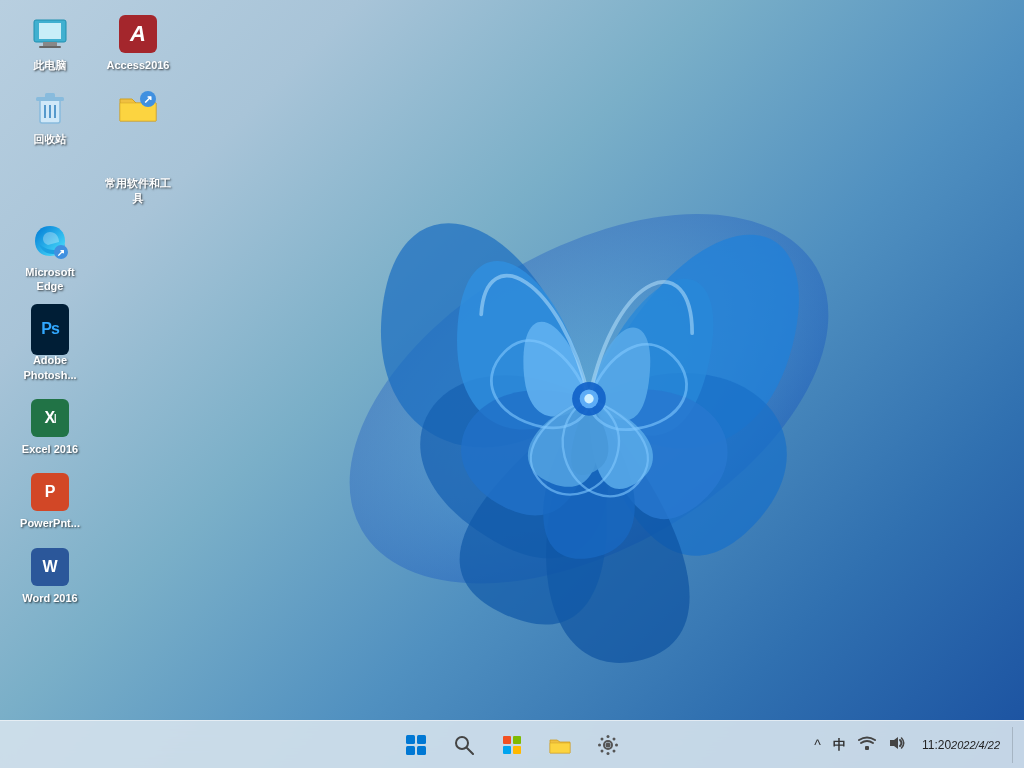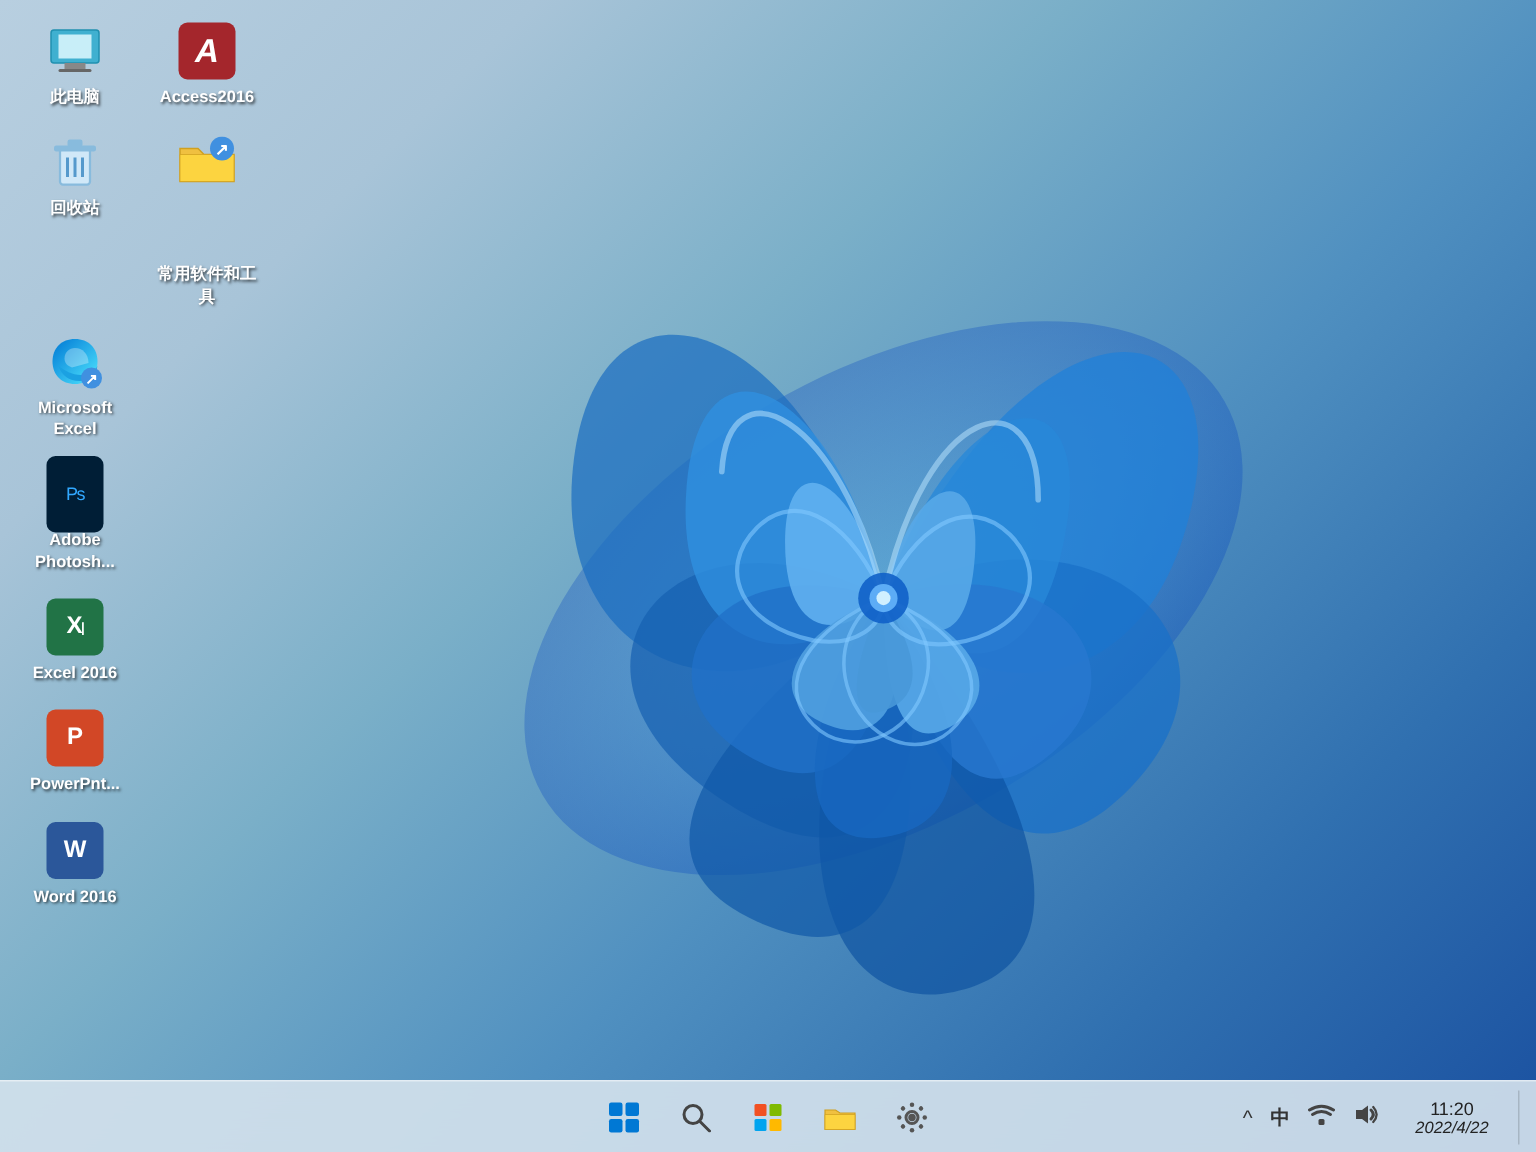--- a/index.html
+++ b/index.html
@@ -123,21 +123,21 @@
     .tray-icon {
       font-size: 14px;
       cursor: pointer;
       padding: 2px 4px;
       border-radius: 4px;
       color: #333;
     }
 
     .clock-area {
       display: flex;
-      flex-direction: column;
+      flex-direction: row;
       align-items: center;
       justify-content: center;
       cursor: pointer;
       padding: 4px 8px;
       border-radius: 4px;
       min-width: 80px;
     }
 
     .clock-time {
       font-size: 12px;
@@ -274,28 +274,28 @@
               </linearGradient>
             </defs>
             <path d="M19,4 C10,4 4,10 4,19 C4,28 10,34 19,34 C28,34 34,28 34,19 C34,10 28,4 19,4 Z" fill="url(#edgeGrad)"></path>
             <path d="M8,22 C10,28 15,32 22,32 C28,32 33,28 34,22 C32,26 28,28 23,28 C17,28 12,25 8,22 Z" fill="#1ba1e2"></path>
             <path d="M19,10 C15,10 12,13 12,17 C12,20 14,22 17,23 L28,20 C28,14 24,10 19,10 Z" fill="white" opacity="0.3"></path>
 
             <circle cx="30" cy="30" r="7" fill="#4090e0"></circle>
             <text x="30" y="34" text-anchor="middle" fill="white" font-size="10" font-weight="bold">↗</text>
           </svg>
         </div>
-        <span class="icon-label">Microsoft Excel</span>
+        <span class="icon-label">Microsoft Edge</span>
       </div>
     </div>
 
     <div style="display:flex;">
       <div class="desktop-icon">
         <div class="icon-img">
-          <div style="width:38px;height:51px;background:#001e36;border-radius:6px;display:flex;align-items:center;justify-content:center;color:#31a8ff;font-size:12px;font-weight:normal;letter-spacing:-1px;">Ps</div>
+          <div style="width:38px;height:51px;background:#001e36;border-radius:6px;display:flex;align-items:center;justify-content:center;color:#31a8ff;font-size:16px;font-weight:bold;letter-spacing:-1px;">Ps</div>
         </div>
         <span class="icon-label">Adobe Photosh...</span>
       </div>
     </div>
 
     <div style="display:flex;">
       <div class="desktop-icon">
         <div class="icon-img">
           <div style="width:38px;height:38px;background:#217346;border-radius:6px;display:flex;align-items:center;justify-content:center;color:white;font-size:16px;font-weight:bold;letter-spacing:-1px;">X <sub style="font-size:9px">|</sub></div>
         </div>

